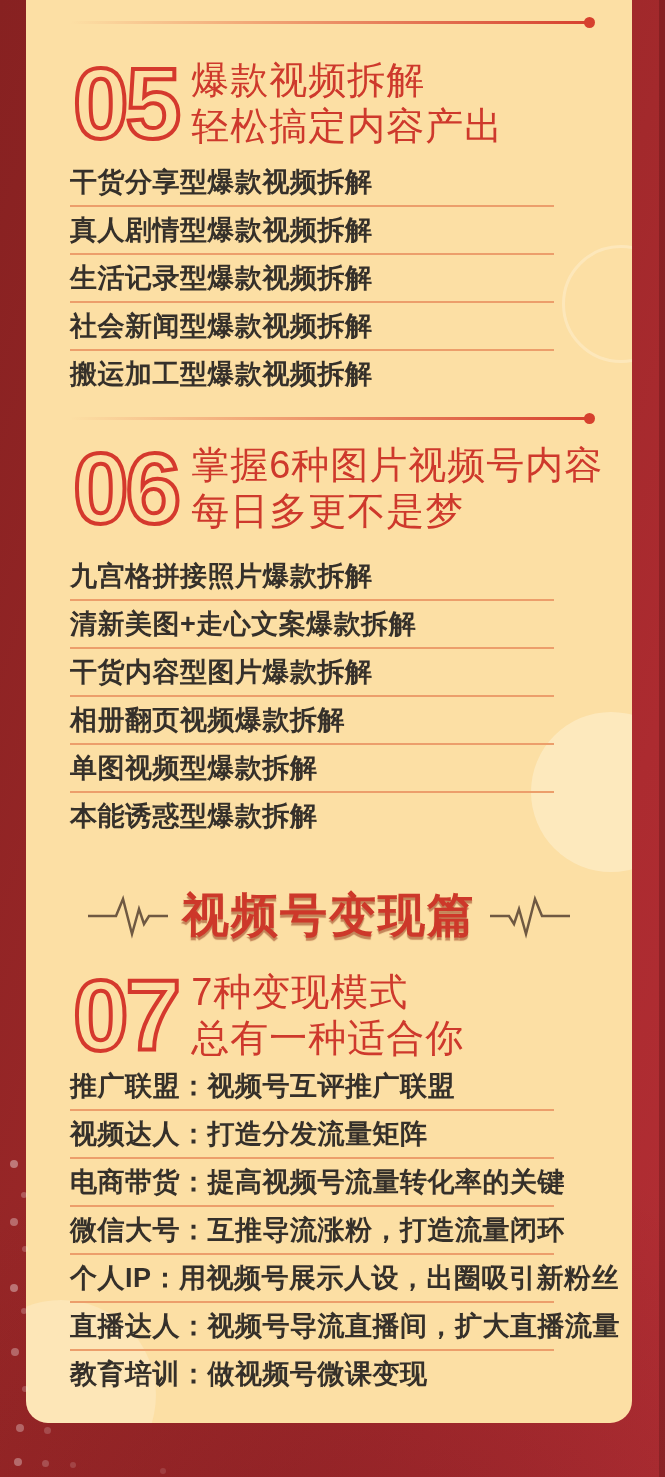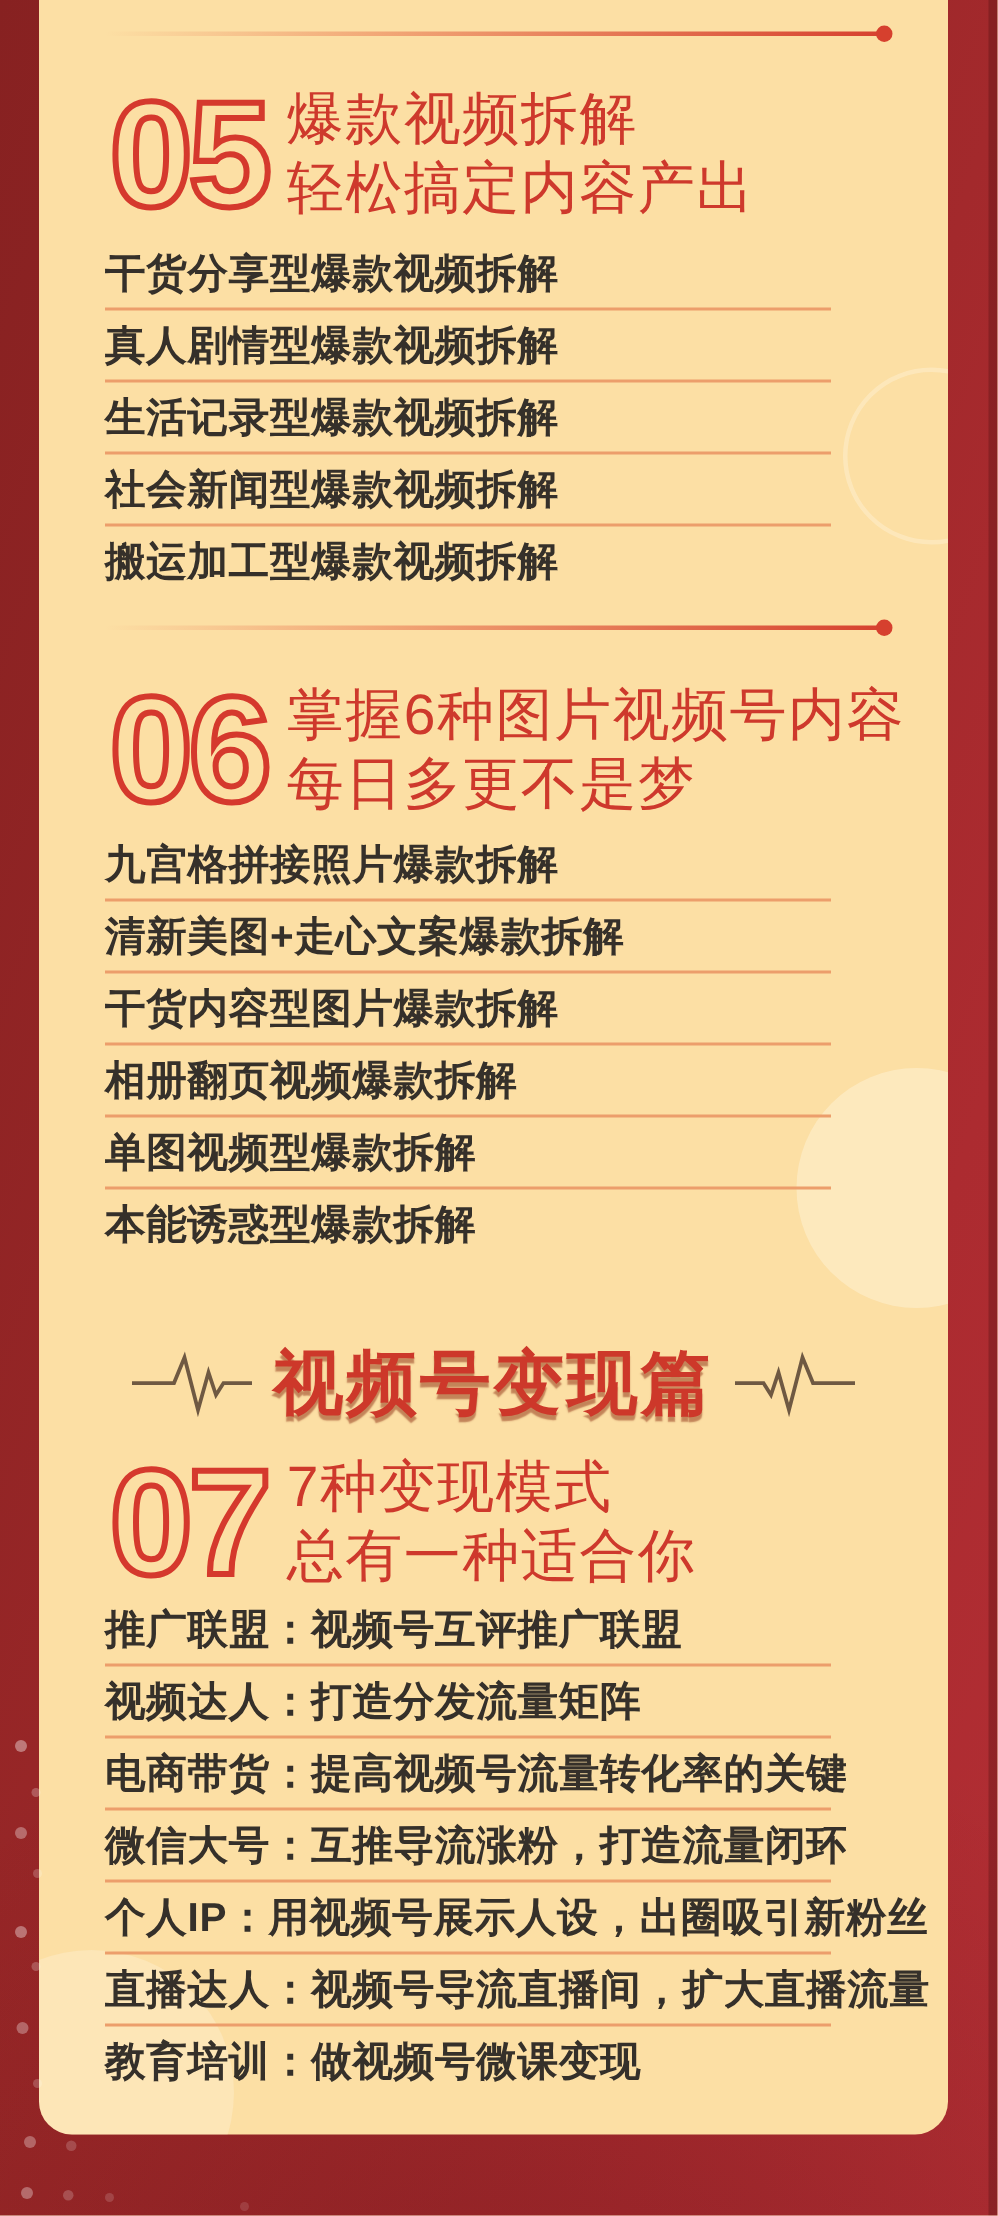--- a/index.html
+++ b/index.html
@@ -26,21 +26,21 @@
 
   .divider{position:absolute;left:44px;width:520px;height:3px;}
   .divider .line{position:absolute;inset:0;border-radius:2px;
     background:linear-gradient(90deg,rgba(236,130,90,0) 0%,rgba(233,122,82,.55) 35%,#d6402e 100%);}
   .divider .dot{position:absolute;right:-5px;top:-4px;width:11px;height:11px;border-radius:50%;background:#d6402e;}
   #divider-top{top:21px;}
   #divider-mid{top:417px;}
 
   .sec-head{position:absolute;left:44px;display:flex;align-items:flex-start;}
   #sec05-head{top:48px;}
-  #sec06-head{top:445px;justify-content:space-between;}
+  #sec06-head{top:433px;justify-content:space-between;}
   #sec07-head{top:960px;}
   .big-num{
     font-weight:800;font-size:100px;line-height:110px;letter-spacing:-3px;
     color:#d5392d;margin-left:3px;
   }
   @supports ((-webkit-text-stroke:1px red) or (text-stroke:1px red)){
     .big-num{color:transparent;-webkit-text-stroke:4px #d5392d;}
   }
   .sec-titles{margin-left:13px;margin-top:9px;}
   .sec-title{font-size:38px;line-height:46px;font-weight:400;color:#ce392c;letter-spacing:1px;white-space:nowrap;}
@@ -50,21 +50,21 @@
   #list06{top:553px;}
   #list07{top:1063px;}
   li.row{
     height:46px;display:flex;align-items:center;
     border-bottom:2px solid #ec9e6b;
     font-size:27px;font-weight:700;color:#35302a;letter-spacing:.5px;white-space:nowrap;
   }
   li.row:last-child{border-bottom:none;}
 
   .monetize{position:absolute;left:0;top:884px;width:100%;height:70px;
-    display:flex;align-items:flex-end;justify-content:center;gap:12px;}
+    display:flex;align-items:flex-start;justify-content:center;gap:12px;}
   .monetize .label{
     font-size:47px;font-weight:800;color:#cd382a;letter-spacing:2px;white-space:nowrap;
     text-shadow:0 3px 1px rgba(148,56,28,.55);
   }
   .pulse{flex:0 0 auto;}
   .pulse.right{transform:scaleX(-1);}
 
   .bg-dot{position:absolute;border-radius:50%;background:#fff;}
 </style>
 </head>

